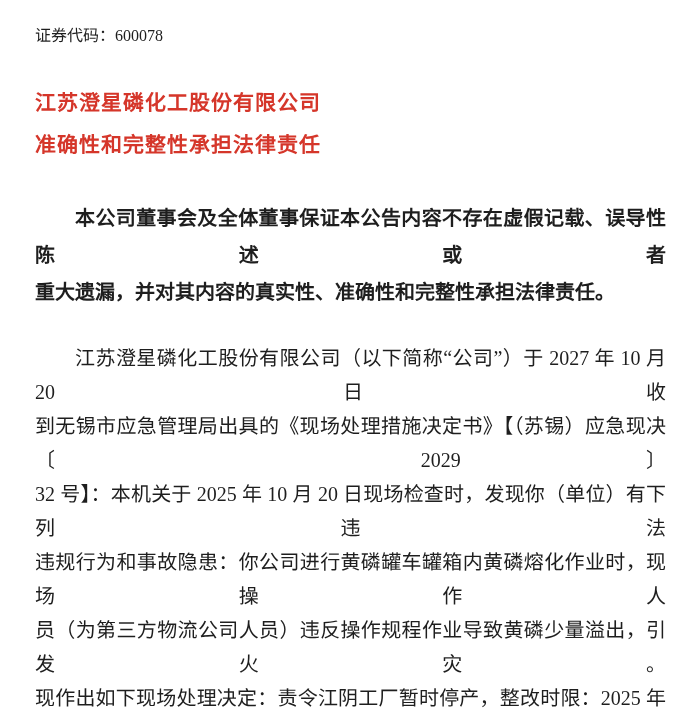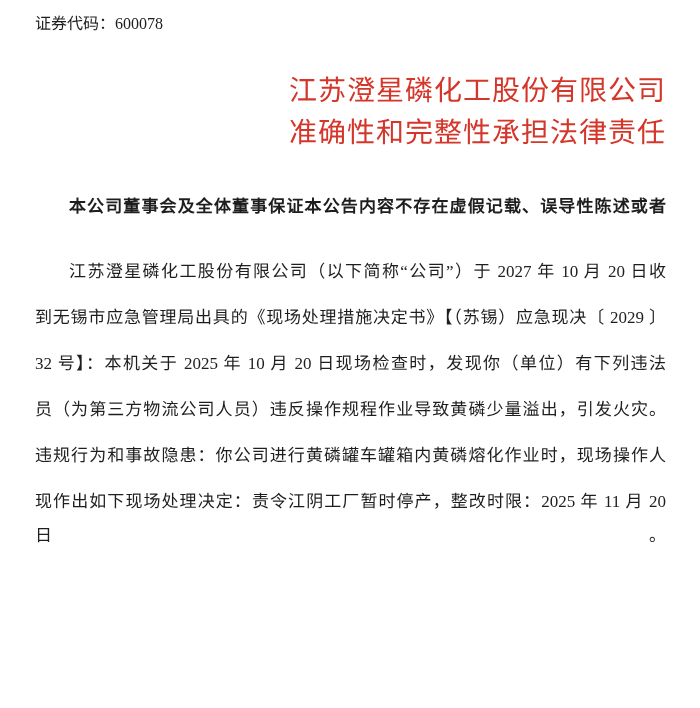--- a/index.html
+++ b/index.html
@@ -18,36 +18,36 @@
     overflow:hidden;
   }
   
   .doc-header{
     display:flex;
     justify-content:space-between;
     align-items:flex-end;
     font-size:16px;
     line-height:21px;
     white-space:nowrap;
+    margin-top:12px;
   }
   
   .title-block{
     margin-top:36px;
-    text-align:right;
+    text-align:left;
     color:var(--red);
-    font-weight:normal;
-    font-size:28px;
+    font-weight:bold;
+    font-size:21px;
     line-height:42px;
   }
   .title-line{letter-spacing:1px;}
   
   .line{
-    font-size:17px;
+    font-size:20px;
     line-height:34px;
-    margin-top:12px;
   }
   .j{ text-align:justify; text-align-last:justify; }
   .last{ text-align-last:left; }
   .indent{ text-indent:2em; }
   
   .disclaimer{
     margin-top:34px;
     font-weight:bold;
   }
   .disclaimer .line{ line-height:37px; }
@@ -63,25 +63,26 @@
     <span>证券代码：600078</span>
   </div>
 
   <div class="title-block">
     <div class="title-line">江苏澄星磷化工股份有限公司</div>
     <div class="title-line">准确性和完整性承担法律责任</div>
   </div>
 
   <div class="disclaimer">
     <div class="line j indent">本公司董事会及全体董事保证本公告内容不存在虚假记载、误导性陈述或者</div>
+    <div class="line j last">重大遗漏，并对其内容的真实性、准确性和完整性承担法律责任。</div>
   </div>
 
   <div class="notice">
     <div class="line j indent">江苏澄星磷化工股份有限公司（以下简称“公司”）于 2027 年 10 月 20 日收</div>
     <div class="line j">到无锡市应急管理局出具的《现场处理措施决定书》【（苏锡）应急现决〔 2029 〕</div>
     <div class="line j">32 号】：本机关于 2025 年 10 月 20 日现场检查时，发现你（单位）有下列违法</div>
+    <div class="line j">违规行为和事故隐患：你公司进行黄磷罐车罐箱内黄磷熔化作业时，现场操作人</div>
     <div class="line j">员（为第三方物流公司人员）违反操作规程作业导致黄磷少量溢出，引发火灾。</div>
-    <div class="line j">违规行为和事故隐患：你公司进行黄磷罐车罐箱内黄磷熔化作业时，现场操作人</div>
     <div class="line j">现作出如下现场处理决定：责令江阴工厂暂时停产，整改时限：2025 年 11 月 20 日。</div>
 
   </div>
 
 </div>
 
 </body></html>

